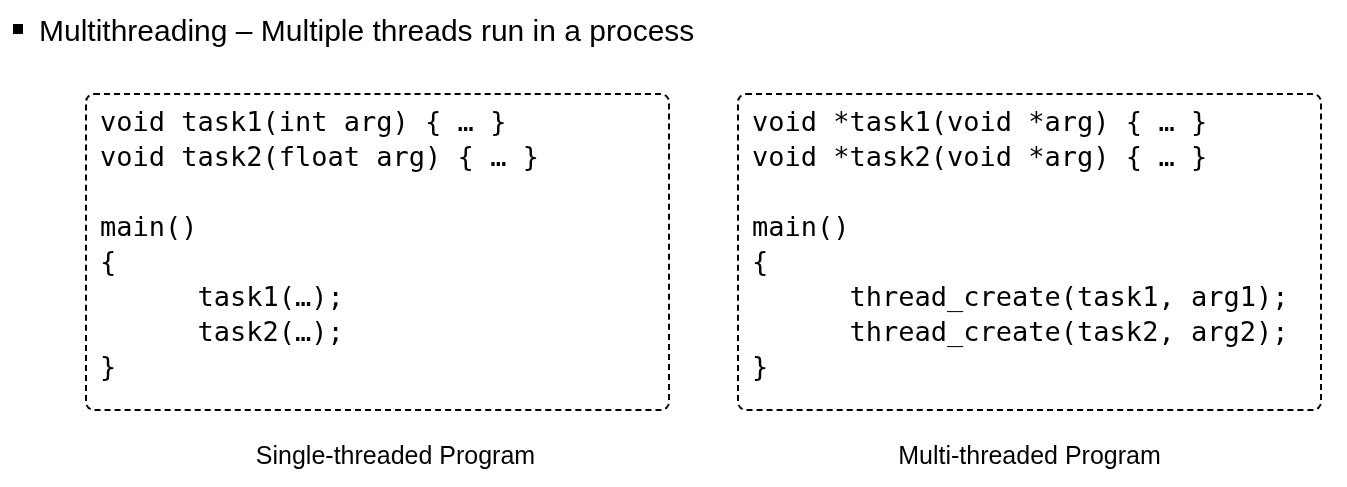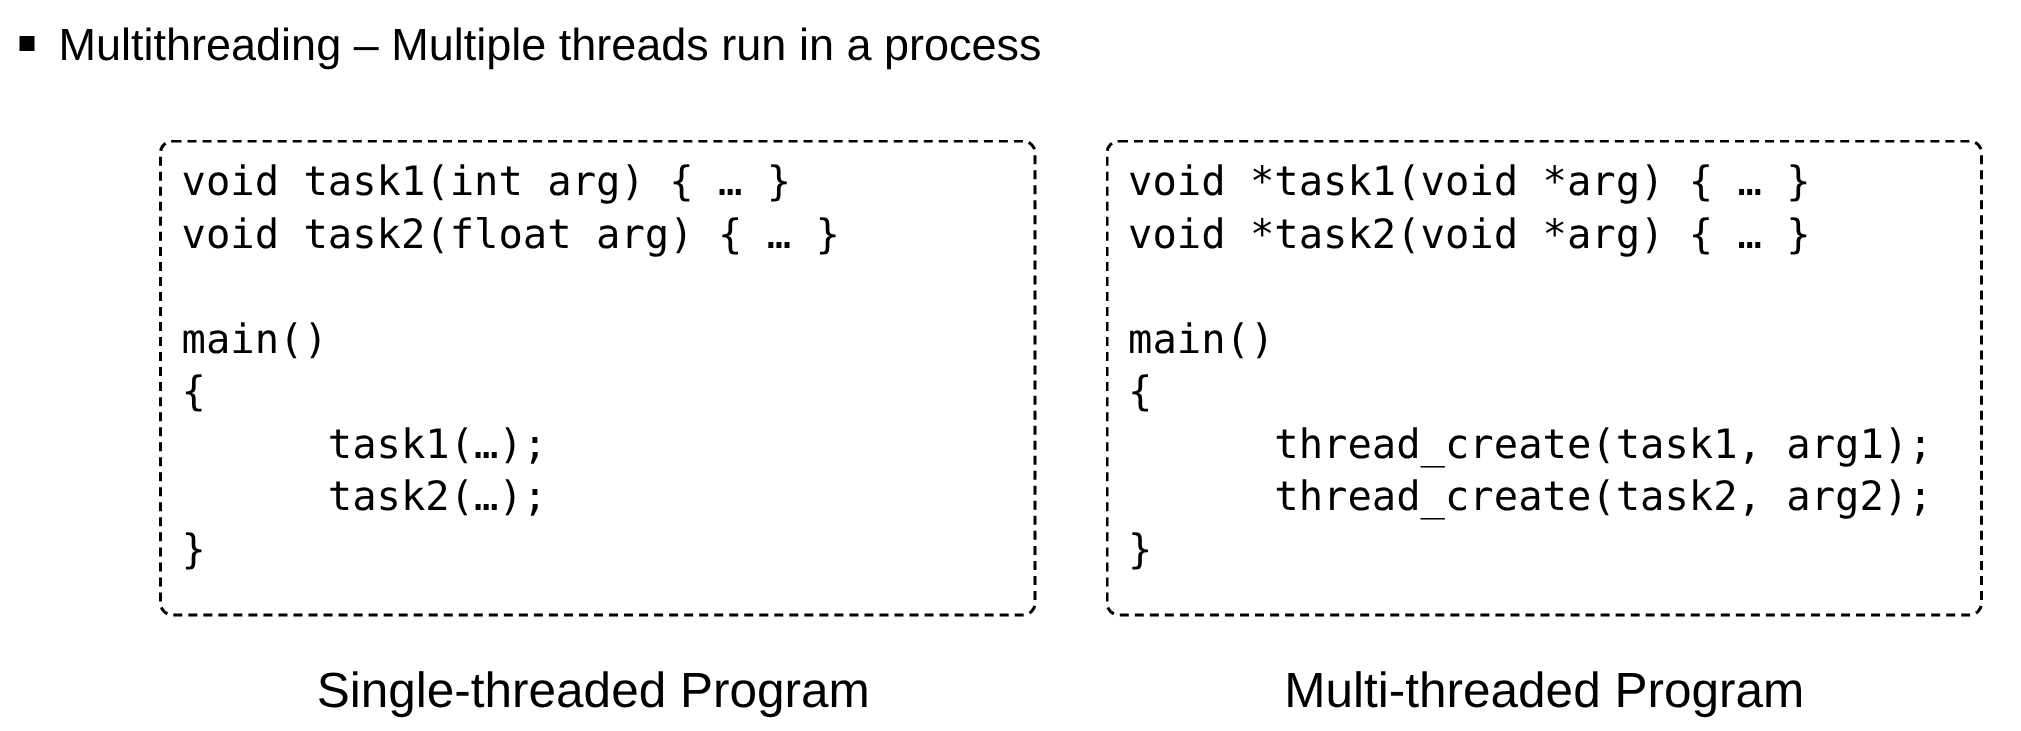--- a/index.html
+++ b/index.html
@@ -39,37 +39,37 @@
   .panel {
     position: absolute;
     top: 93px;
     width: 585px;
     height: 318px;
     border: 2px dashed #000000;
     border-radius: 9px;
     box-sizing: border-box;
     background: #ffffff;
   }
-  .panel-left  { left: 106px; }
+  .panel-left  { left: 85px; }
   .panel-right { left: 737px; }
   .code {
     margin: 0;
     padding: 9px 0 0 13px;
     font-family: "DejaVu Sans Mono", "Liberation Mono", monospace;
     font-size: 27px;
     line-height: 35px;
     white-space: pre;
     color: #000000;
   }
   .caption {
     position: absolute;
     top: 441px;
     width: 585px;
     text-align: center;
-    font-size: 33px;
+    font-size: 25px;
     color: #000000;
   }
   .caption-left  { left: 103px; }
   .caption-right { left: 737px; }
 </style>
 </head>
 <body>
 
 <div>
 

